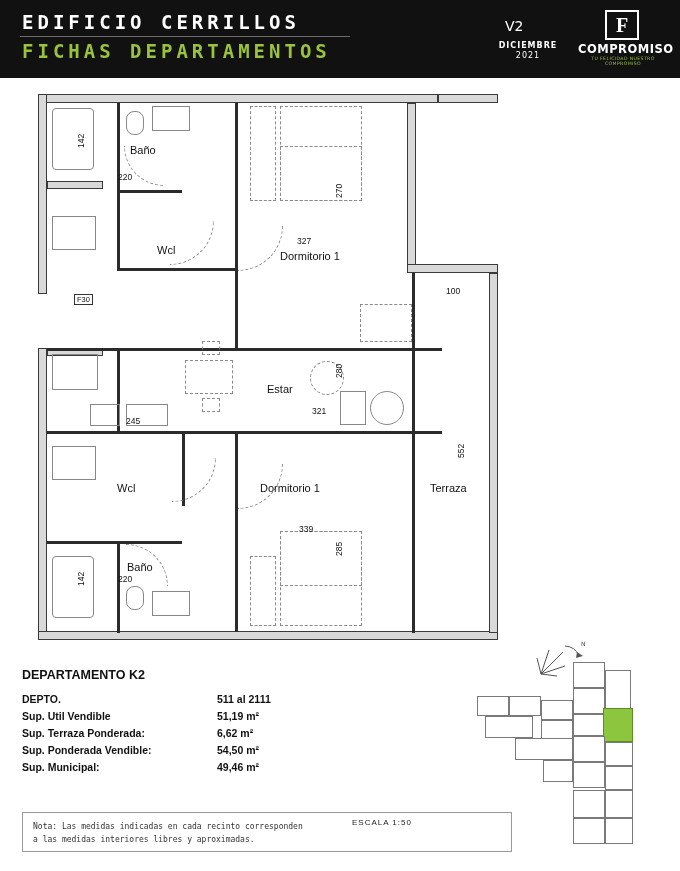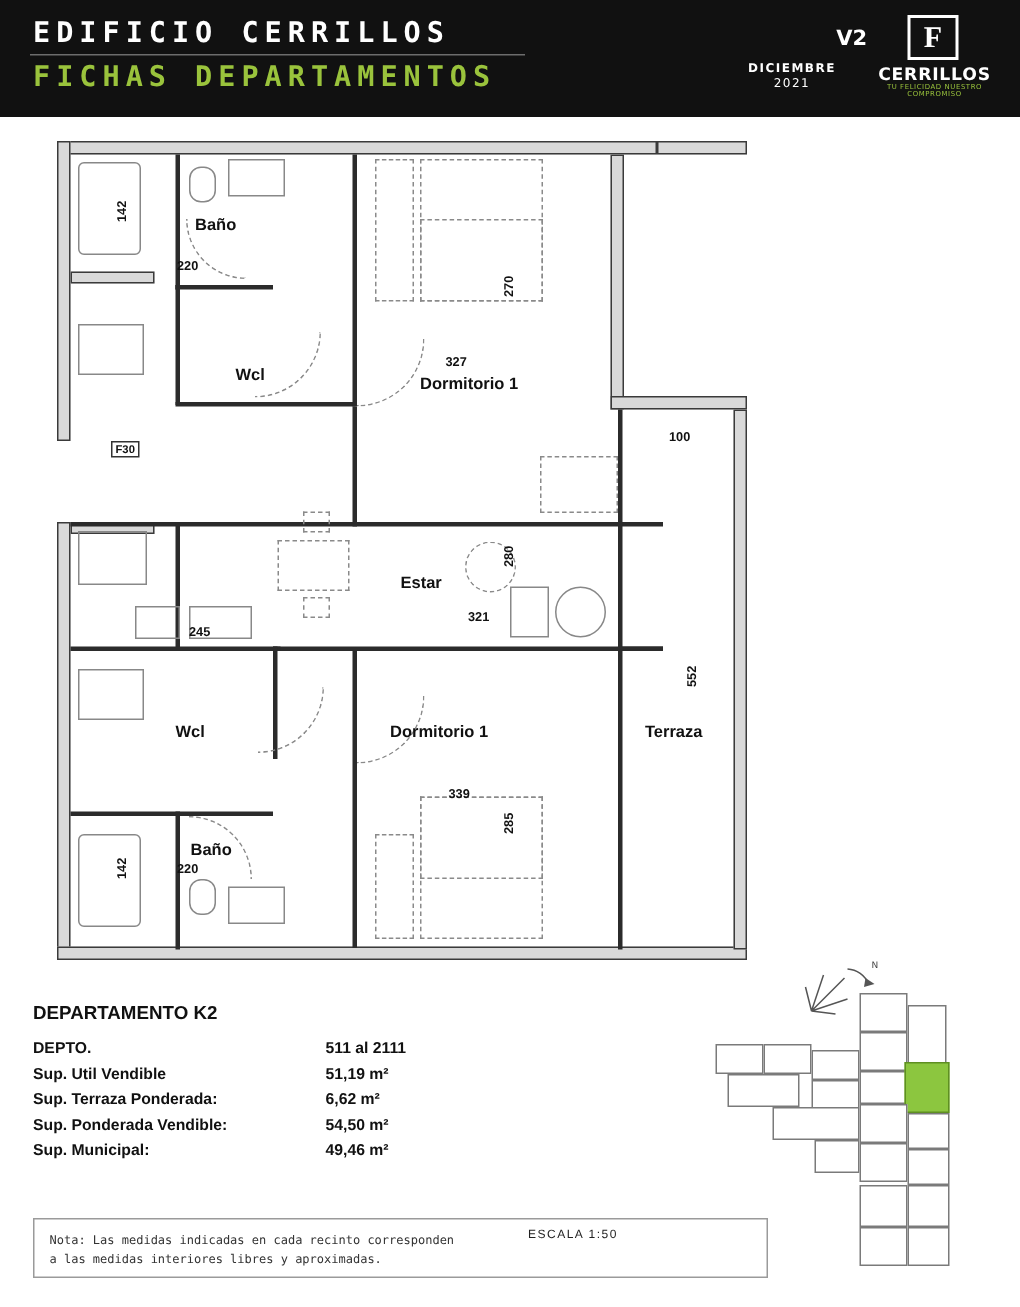--- a/index.html
+++ b/index.html
@@ -22,22 +22,22 @@
   }
   .hdr-title2{
     position:absolute;left:22px;top:40px;
     color:#9ac33c;font-size:19px;letter-spacing:4px;font-weight:bold;
     font-family:"DejaVu Sans Mono", monospace;
   }
   .hdr-rule{
     position:absolute;left:20px;top:36px;width:330px;height:1px;background:#6d6d6d;
   }
   .hdr-ver{
-    position:absolute;left:532px;top:18px;width:46px;text-align:right;
-    color:#ffffff;font-size:14px;font-weight:bold;
+    position:absolute;left:505px;top:18px;width:46px;text-align:left;
+    color:#ffffff;font-size:14px;font-weight:normal;
   }
   .hdr-month{
     position:absolute;left:488px;top:41px;width:80px;text-align:center;
     color:#ffffff;font-size:8px;font-weight:bold;letter-spacing:1px;
   }
   .hdr-year{
     position:absolute;left:488px;top:51px;width:80px;text-align:center;
     color:#ffffff;font-size:8px;font-weight:normal;letter-spacing:1px;
   }
   .logo-wrap{position:absolute;left:578px;top:10px;width:90px;height:58px;}
@@ -52,21 +52,21 @@
     position:absolute;left:0;top:32px;width:90px;text-align:center;
     color:#ffffff;font-size:11.5px;font-weight:bold;letter-spacing:.5px;
   }
   .logo-tag{
     position:absolute;left:0;top:46px;width:90px;text-align:center;
     color:#9ac33c;font-size:4.6px;letter-spacing:.4px;
   }
 
   
   .plan{
-    position:absolute;left:22px;top:86px;width:636px;height:560px;font-weight:bold;
+    position:absolute;left:22px;top:86px;width:636px;height:560px;
   }
   .ln{position:absolute;background:#2b2b2b;}
   .wall{position:absolute;background:#d9d9d9;border:1px solid #3a3a3a;box-sizing:border-box;}
   .thin2{position:absolute;border:1px solid #888;box-sizing:border-box;}
   .dash{position:absolute;border:1px dashed #8a8a8a;box-sizing:border-box;}
   .rm-label{
     position:absolute;color:#111;font-size:11px;
     font-family:"Liberation Sans", sans-serif;white-space:nowrap;
   }
   .dim{
@@ -113,21 +113,21 @@
 
   <div class="header">
     <div class="hdr-rule"></div>
     <div class="hdr-title1">EDIFICIO CERRILLOS</div>
     <div class="hdr-title2">FICHAS DEPARTAMENTOS</div>
     <div class="hdr-ver">V2</div>
     <div class="hdr-month">DICIEMBRE</div>
     <div class="hdr-year">2021</div>
     <div class="logo-wrap">
       <div class="logo-f">F</div>
-      <div class="logo-name">CERRILLOS</div>
+      <div class="logo-name">COMPROMISO</div>
       <div class="logo-tag">TU FELICIDAD NUESTRO COMPROMISO</div>
     </div>
   </div>
 
   <div class="plan">
 
     <div class="wall" style="left:16px;top:8px;width:400px;height:9px;"></div>
     <div class="wall" style="left:416px;top:8px;width:60px;height:9px;"></div>
     <div class="wall" style="left:16px;top:8px;width:9px;height:200px;"></div>
     <div class="wall" style="left:16px;top:262px;width:9px;height:292px;"></div>

